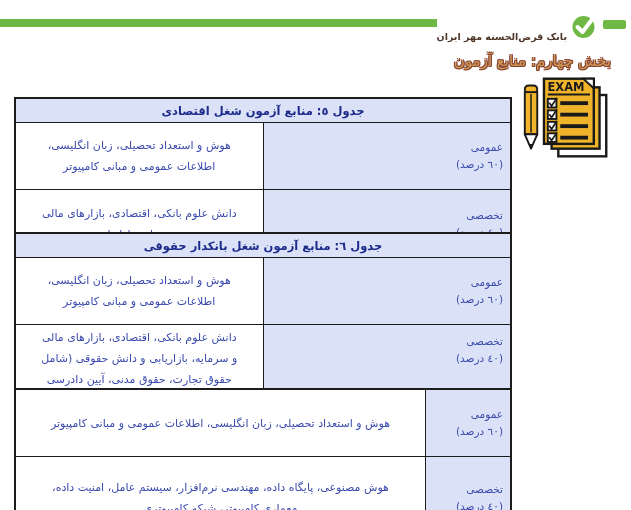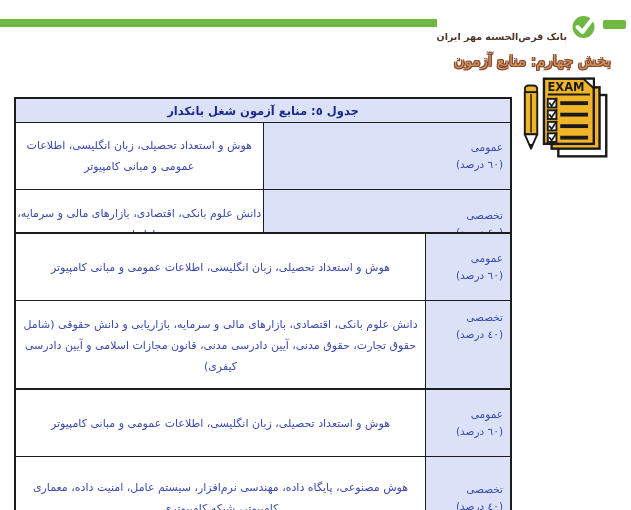--- a/index.html
+++ b/index.html
@@ -37,21 +37,21 @@
     background:#dbe2f7;color:#1d2c8c;font-weight:bold;
     text-align:center;font-size:11.5px;height:21px;padding:1px 4px;
   }
   td.lbl{
     background:#dbe2f7;color:#3a4aad;width:70px;
     font-size:10.5px;text-align:right;vertical-align:middle;
     padding:15px 7px;line-height:17px;
   }
   td.cnt{
     background:#ffffff;color:#3a4aad;text-align:center;vertical-align:middle;
-    font-size:11px;line-height:21px;padding:2px 0;
+    font-size:11px;line-height:21px;padding:2px 25px;
   }
   .t5{top:97px;}  .t6{top:232px;}  .t7{top:388px;}
   .h36{height:36px;} .h37{height:37px;} .h66{height:66px;} .h52{height:52px;}
 </style>
 </head>
 <body>
 
 <div class="green-bar"></div>
 <div class="brand">بانک قرض‌الحسنه مهر ایران</div>
 <svg class="logo-check" viewBox="0 0 28 28">
@@ -93,41 +93,44 @@
       <rect x="29" y="62" width="9" height="9" fill="#fff" stroke-width="2"></rect>
       <polyline points="30.5,66 33,69.5 38.5,61" fill="none" stroke-width="1.8"></polyline>
       <line x1="42" y1="66.5" x2="71" y2="66.5" stroke-width="4"></line>
     </g>
   </g>
 </svg>
 
 <table class="tbl t5">
   <tbody>
       <tr>
-        <td class="ttl" colspan="2">جدول ٥: منابع آزمون شغل بانکدار</td>
+        <td class="ttl" colspan="2">جدول ٥: منابع آزمون شغل اقتصادی</td>
       </tr>
   <tr>
     <td class="lbl h36">
       <div>عمومی</div>
       <div>(٦٠ درصد)</div>
     </td>
     <td class="cnt h36">هوش و استعداد تحصیلی، زبان انگلیسی، اطلاعات عمومی و مبانی کامپیوتر</td>
   </tr>
   <tr>
     <td class="lbl h37">
       <div>تخصصی</div>
       <div>(٤٠ درصد)</div>
     </td>
     <td class="cnt h37">دانش علوم بانکی، اقتصادی، بازارهای مالی و سرمایه، بازاریابی</td>
   </tr>
 </tbody>
   </table>
 
 <table class="tbl t6">
   <tbody>
+      <tr>
+        <td class="ttl" colspan="2">جدول ٦: منابع آزمون شغل بانکدار حقوقی</td>
+      </tr>
   <tr>
     <td class="lbl h36">
       <div>عمومی</div>
       <div>(٦٠ درصد)</div>
     </td>
     <td class="cnt h36">هوش و استعداد تحصیلی، زبان انگلیسی، اطلاعات عمومی و مبانی کامپیوتر</td>
   </tr>
   <tr>
     <td class="lbl h66" style="vertical-align:top;padding-top:8px;">
       <div>تخصصی</div>

